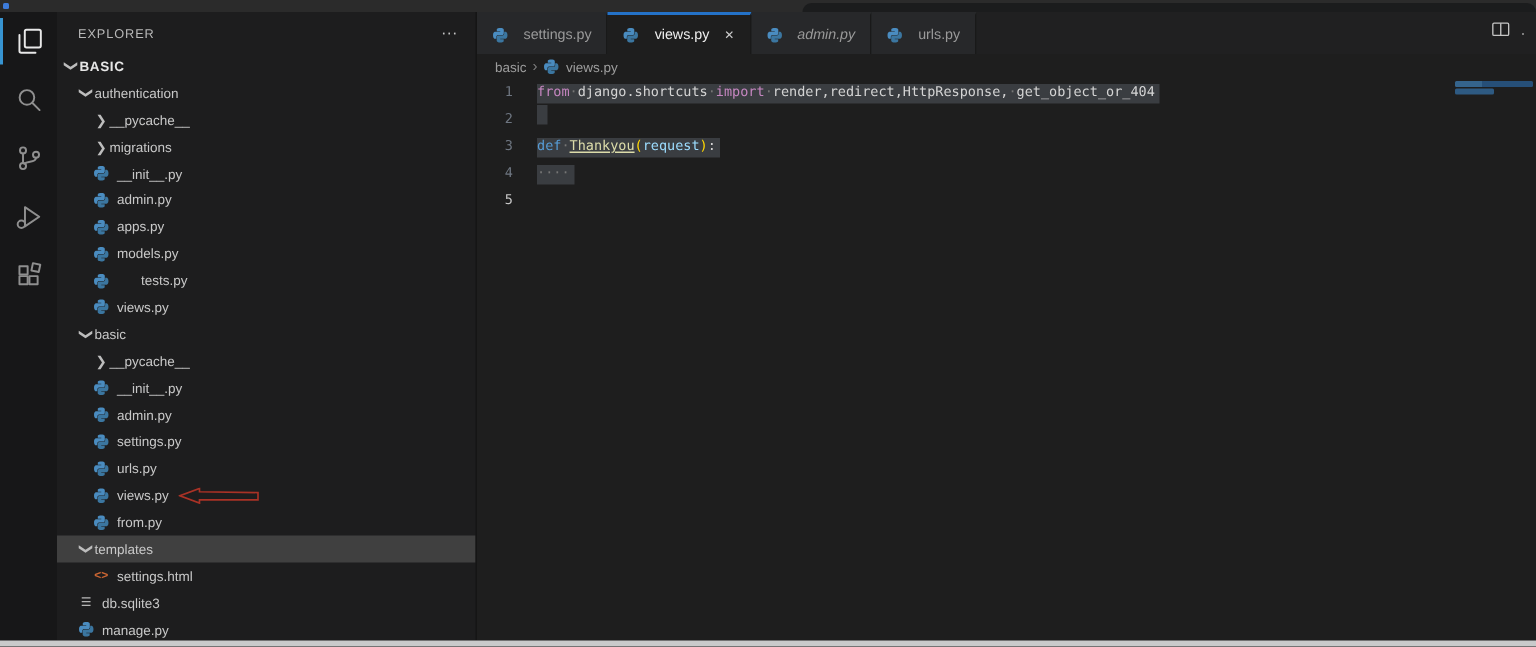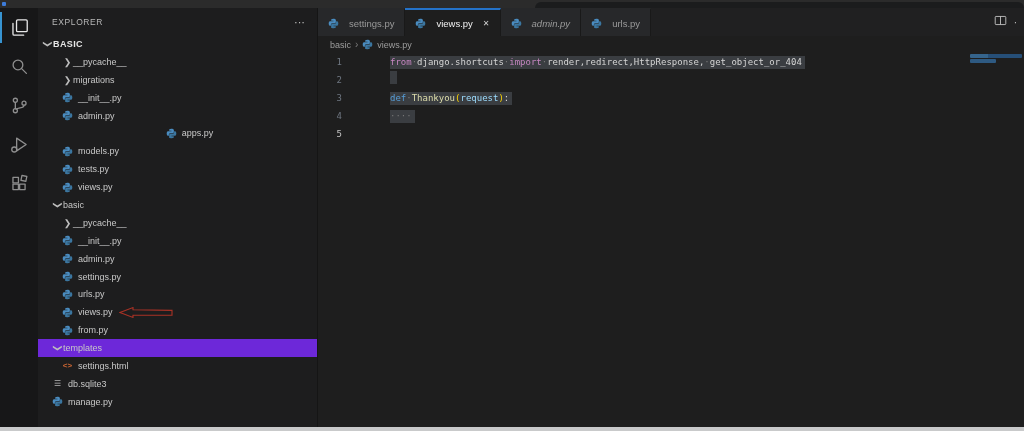--- a/index.html
+++ b/index.html
@@ -28,21 +28,21 @@
   .ab-item svg { width:19px; height:19px; stroke:#8f8f8f; fill:none; stroke-width:1.1; stroke-linecap:round; stroke-linejoin:round; }
   .ab-item.active svg { stroke:#e8e8e8; }
   .ab-item.active::before { content:""; position:absolute; left:0; top:4px; bottom:4px; width:2px; background:#3794d1; }
 
   
   .sidebar { width:280px; flex-shrink:0; background:#1d1d1e; border-right:1px solid #151515; overflow:hidden; position:relative; }
   .sidebar-header { height:27px; display:flex; align-items:center; justify-content:space-between; padding:0 12px 0 14px; }
   .sidebar-title { font-size:8.5px; letter-spacing:.6px; color:#b8b8b8; }
   .sidebar-more { color:#c5c5c5; font-size:11px; line-height:10px; cursor:pointer; }
   .tree-row { height:17.9px; display:flex; align-items:center; color:#c8c8c8; font-size:9px; white-space:nowrap; cursor:pointer; }
-  .tree-row.selected { background:#6d28d9; }
+  .tree-row.selected { background:#404040; }
   .tree-row.root .tree-label { font-weight:bold; color:#e6e6e6; letter-spacing:.4px; }
   .chev { width:11px; flex-shrink:0; color:#bdbdbd; font-size:9px; text-align:center; display:inline-block; }
   .chev.open { transform:rotate(90deg); }
   .file-ico { width:11px; height:11px; margin:0 5px 0 0; flex-shrink:0; display:inline-flex; }
   .glyph-ico { width:11px; margin-right:5px; flex-shrink:0; text-align:center; font-size:8px; line-height:11px; }
   .html-ico { color:#cc6633; font-weight:bold; }
   .db-ico { color:#b5b5b5; }
   .tree-label { color:#c8c8c8; }
   .arrow-note { margin-left:6px; display:inline-flex; }
 
@@ -60,23 +60,23 @@
   .breadcrumb { height:17px; display:flex; align-items:center; gap:4px; padding-left:12px; font-size:9px; color:#9d9d9d; flex-shrink:0; }
   .breadcrumb .file-ico { margin:0; }
   .crumb { cursor:pointer; }
   .crumb-sep { color:#7c7c7c; font-size:10px; }
 
   .code-area { position:relative; flex:1; font-family:"DejaVu Sans Mono", monospace; font-size:9px; line-height:18px; overflow:hidden; }
   .code-line { display:flex; height:18px; align-items:center; }
   .gutter { width:24px; text-align:right; color:#6e7681; flex-shrink:0; font-size:9px; }
   .code-line.active .gutter { color:#c6c6c6; }
   .code-content { margin-left:16px; }
-  .sel { display:inline-block; background:#3a3d41; height:13px; line-height:13px; padding-right:3px;margin-left:32px; }
+  .sel { display:inline-block; background:#3a3d41; height:13px; line-height:13px; padding-right:3px; }
   .sel.empty { width:7px; }
-  .tk-kw { color:#c586c0; } .tk-defkw { color:#569cd6;text-align:right; } .tk-fn { color:#dcdcaa; }
+  .tk-kw { color:#c586c0; } .tk-defkw { color:#569cd6;text-align:right; } .tk-fn { color:#dcdcaa;text-decoration:underline; }
   .tk-param { color:#9cdcfe; } .tk-str { color:#ce9178; } .tk-plain { color:#d4d4d4; }
   .tk-br { color:#ffd700; } .tk-ws { color:#767676; }
 
   .minimap { position:absolute; top:0; right:0; width:64px; height:100%; }
   .mm-bar { position:absolute; height:4px; border-radius:1px; }
   .mm-bar1 { top:1px; left:10px; width:52px; background:linear-gradient(90deg,#35648c 0 18px,#264f78 18px); }
   .mm-bar2 { top:6px; left:10px; width:26px; background:#2e5a82; }
 </style>
 </head>
 <body>
@@ -131,20 +131,24 @@
     <div class="sidebar">
       <div class="sidebar-header">
         <span class="sidebar-title">EXPLORER</span>
         <span class="sidebar-more">···</span>
       </div>
       <div id="tree">
           <div class="tree-row root" style="padding-left: 4px;">
             <span class="chev open">❯</span>
             <span class="tree-label">BASIC</span>
           </div>
+          <div class="tree-row" style="padding-left: 14px;">
+            <span class="chev open">❯</span>
+            <span class="tree-label">authentication</span>
+          </div>
           <div class="tree-row" style="padding-left: 24px;">
             <span class="chev ">❯</span>
             <span class="tree-label">__pycache__</span>
           </div>
           <div class="tree-row" style="padding-left: 24px;">
             <span class="chev ">❯</span>
             <span class="tree-label">migrations</span>
           </div>
           <div class="tree-row" style="padding-left: 24px;">
             <svg class="file-ico" viewBox="0 0 32 32">
@@ -153,35 +157,35 @@
             </svg>
             <span class="tree-label">__init__.py</span>
           </div>
           <div class="tree-row" style="padding-left: 24px;">
             <svg class="file-ico" viewBox="0 0 32 32">
               <path fill="#4a8cc0" d="M15.9 2c-7 0-6.6 3-6.6 3v3.2h6.7v1H6.6S2 8.7 2 15.9s4 7 4 7h2.4v-3.3s-.1-4 4-4h6.7s3.8.1 3.8-3.7V5.8S23.5 2 15.9 2z"></path>
               <path fill="#3b76a0" d="M16.1 30c7 0 6.6-3 6.6-3v-3.2H16v-1h9.4s4.6.5 4.6-6.7-4-7-4-7h-2.4v3.3s.1 4-4 4h-6.7s-3.8-.1-3.8 3.7v6.1S8.5 30 16.1 30z"></path>
             </svg>
             <span class="tree-label">admin.py</span>
           </div>
-          <div class="tree-row" style="padding-left: 24px; justify-content: center;">
+          <div class="tree-row" style="padding-left: 24px;">
             <svg class="file-ico" viewBox="0 0 32 32">
               <path fill="#4a8cc0" d="M15.9 2c-7 0-6.6 3-6.6 3v3.2h6.7v1H6.6S2 8.7 2 15.9s4 7 4 7h2.4v-3.3s-.1-4 4-4h6.7s3.8.1 3.8-3.7V5.8S23.5 2 15.9 2z"></path>
               <path fill="#3b76a0" d="M16.1 30c7 0 6.6-3 6.6-3v-3.2H16v-1h9.4s4.6.5 4.6-6.7-4-7-4-7h-2.4v3.3s.1 4-4 4h-6.7s-3.8-.1-3.8 3.7v6.1S8.5 30 16.1 30z"></path>
             </svg>
             <span class="tree-label">apps.py</span>
           </div>
           <div class="tree-row" style="padding-left: 24px;">
             <svg class="file-ico" viewBox="0 0 32 32">
               <path fill="#4a8cc0" d="M15.9 2c-7 0-6.6 3-6.6 3v3.2h6.7v1H6.6S2 8.7 2 15.9s4 7 4 7h2.4v-3.3s-.1-4 4-4h6.7s3.8.1 3.8-3.7V5.8S23.5 2 15.9 2z"></path>
               <path fill="#3b76a0" d="M16.1 30c7 0 6.6-3 6.6-3v-3.2H16v-1h9.4s4.6.5 4.6-6.7-4-7-4-7h-2.4v3.3s.1 4-4 4h-6.7s-3.8-.1-3.8 3.7v6.1S8.5 30 16.1 30z"></path>
             </svg>
             <span class="tree-label">models.py</span>
           </div>
-          <div class="tree-row" style="padding-left: 24px;">
+          <div class="tree-row" style="padding-left: 24px; gap: 16px;">
             <svg class="file-ico" viewBox="0 0 32 32">
               <path fill="#4a8cc0" d="M15.9 2c-7 0-6.6 3-6.6 3v3.2h6.7v1H6.6S2 8.7 2 15.9s4 7 4 7h2.4v-3.3s-.1-4 4-4h6.7s3.8.1 3.8-3.7V5.8S23.5 2 15.9 2z"></path>
               <path fill="#3b76a0" d="M16.1 30c7 0 6.6-3 6.6-3v-3.2H16v-1h9.4s4.6.5 4.6-6.7-4-7-4-7h-2.4v3.3s.1 4-4 4h-6.7s-3.8-.1-3.8 3.7v6.1S8.5 30 16.1 30z"></path>
             </svg>
             <span class="tree-label">tests.py</span>
           </div>
           <div class="tree-row" style="padding-left: 24px;">
             <svg class="file-ico" viewBox="0 0 32 32">
               <path fill="#4a8cc0" d="M15.9 2c-7 0-6.6 3-6.6 3v3.2h6.7v1H6.6S2 8.7 2 15.9s4 7 4 7h2.4v-3.3s-.1-4 4-4h6.7s3.8.1 3.8-3.7V5.8S23.5 2 15.9 2z"></path>
               <path fill="#3b76a0" d="M16.1 30c7 0 6.6-3 6.6-3v-3.2H16v-1h9.4s4.6.5 4.6-6.7-4-7-4-7h-2.4v3.3s.1 4-4 4h-6.7s-3.8-.1-3.8 3.7v6.1S8.5 30 16.1 30z"></path>

